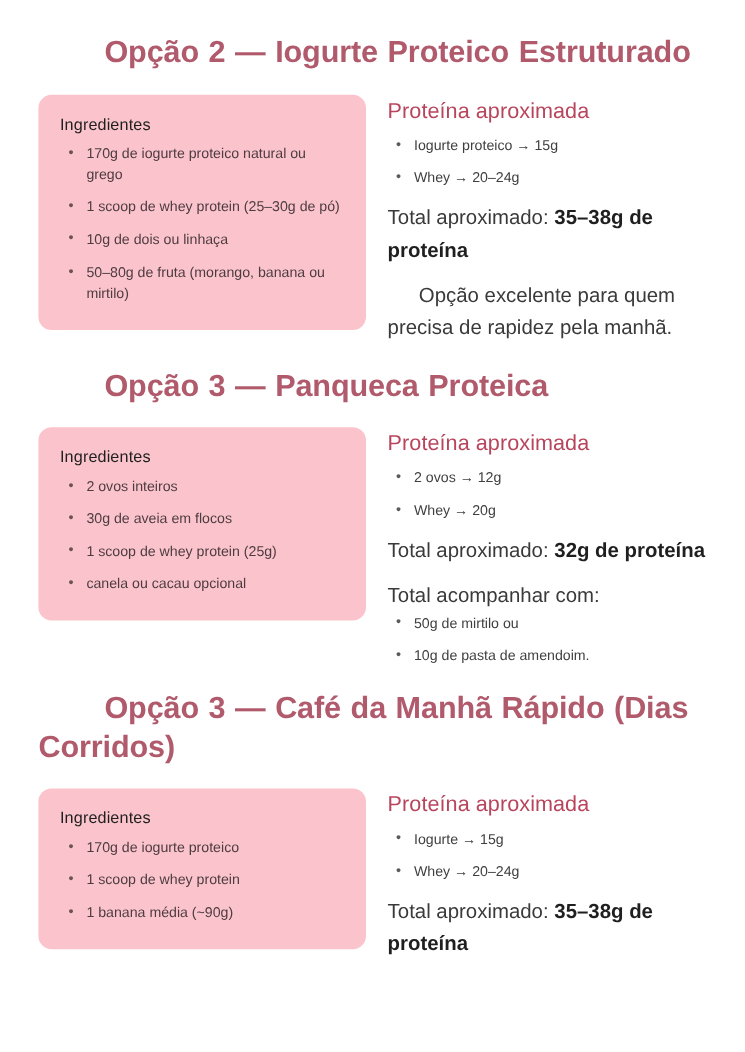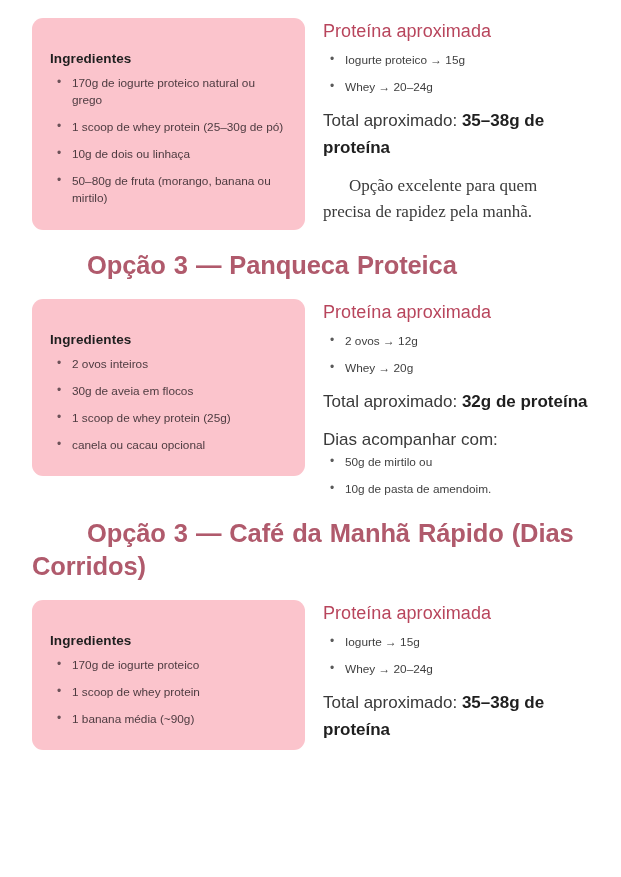--- a/index.html
+++ b/index.html
@@ -52,23 +52,23 @@
   
   .ingredients-card {
     width: 273px;
     flex: 0 0 273px;
     background: #fbc4cc;
     border-radius: 11px;
     padding: 17px 18px 22px 18px;
   }
   .card-title {
     font-size: 13.5px;
-    font-weight: 700;
+    font-weight: 400;
     color: #1f1f1f;
-    margin: 16px 0 9px 0;
+    margin: 0 0 9px 0;
     letter-spacing: 0.1px;
   }
 
   
   .protein-col {
     flex: 1 1 auto;
     min-width: 0;
     padding-top: 3px;
   }
   .protein-title {
@@ -106,33 +106,34 @@
   .protein-col ul.bullets li { color: #3f3f3f; }
   .protein-col ul.bullets li::before { color: #5a5a5a; }
 
   
   .para {
     font-size: 17px;
     line-height: 1.55;
     color: #3a3a3a;
     margin: 12px 0 0 0;
   }
-  .para.indented { text-indent: 26px; font-family: Liberation Serif, serif; }
+  .para.indented { text-indent: 26px; }
   .para b, .para strong {
     font-weight: 700;
     color: #1f1f1f;
   }
   .list-gap { margin-top: 12px; }
 </style>
 </head>
 <body>
 
 <div class="page">
 
   <section class="sec-1">
+    <h2 class="section-heading">Opção 2 — Iogurte Proteico Estruturado</h2>
 
     <div class="section-body">
 
       <div class="ingredients-card">
         <h3 class="card-title">Ingredientes</h3>
         <ul class="bullets">
           <li>170g de iogurte proteico natural ou grego</li>
           <li>1 scoop de whey protein (25–30g de pó)</li>
           <li>10g de dois ou linhaça</li>
           <li>50–80g de fruta (morango, banana ou mirtilo)</li>
@@ -167,21 +168,21 @@
         </ul>
       </div>
 
       <div class="protein-col">
         <h3 class="protein-title">Proteína aproximada</h3>
         <ul class="bullets">
           <li>2 ovos → 12g</li>
           <li>Whey → 20g</li>
         </ul>
         <p class="para"><span>Total aproximado: </span><b>32g de proteína</b></p>
-        <p class="para">Dias acompanhar com:</p>
+        <p class="para">Total acompanhar com:</p>
         <ul class="bullets list-gap">
           <li>50g de mirtilo ou</li>
           <li>10g de pasta de amendoim.</li>
         </ul>
       </div>
 
     </div>
   </section>
 
   <section class="sec-3">

